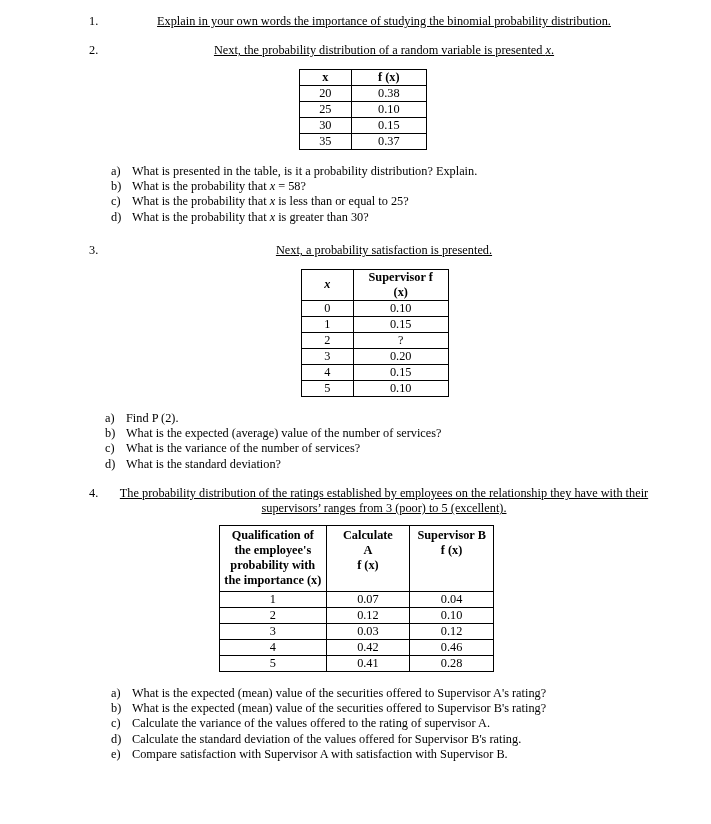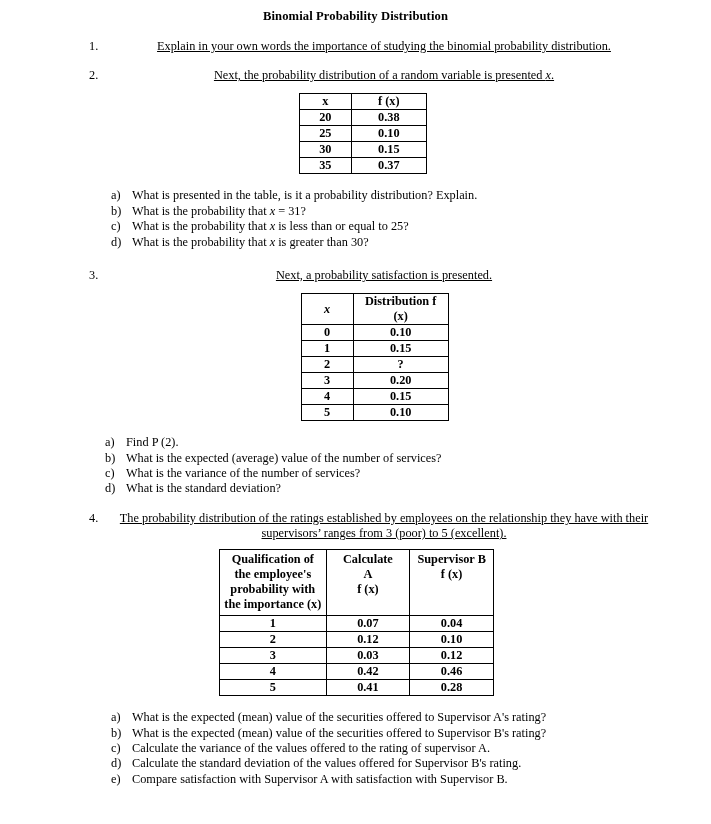--- a/index.html
+++ b/index.html
@@ -75,21 +75,21 @@
     border-collapse: collapse;
     border: 1.1px solid #000;
     margin: 0 auto;
     font-size: 12.3px;
   }
   table.data-table td, table.data-table th {
     border: 1.1px solid #000;
     padding: 0px 4px;
     text-align: center;
     vertical-align: middle;
-    font-weight: bold;
+    font-weight: normal;
     line-height: 1.22;
   }
   table.data-table th {
     font-weight: bold;
   }
 
   
   #table-1 { width: 128px; }
   #table-1 th, #table-1 td { height: 14.5px; }
   #table-1 col.c1 { width: 53px; }
@@ -117,21 +117,20 @@
   .tbl-wrap.t2 { margin-top: 10px; padding-left: 38px; }
   .tbl-wrap.t3 { margin-top: 8px; padding-left: 2px; }
   .gap-md { height: 14px; }
   .gap-lg { height: 18px; }
 </style>
 </head>
 <body>
 
 <div class="page">
 
-  <div class="doc-title">Binomial Probability Distribution</div>
 
   <div class="gap-md"></div>
 
   <div class="q-block">
     <span class="q-num">1.</span>
     <span class="q-text">Explain in your own words the importance of studying the binomial probability distribution.</span>
   </div>
 
   <div class="gap-md"></div>
 
@@ -175,21 +174,21 @@
 
   <div class="gap-md"></div>
 
   <div class="sub-list">
     <div class="sub-item">
       <span class="sub-letter">a)</span>
       <span class="sub-text">What is presented in the table, is it a probability distribution? Explain.</span>
     </div>
     <div class="sub-item">
       <span class="sub-letter">b)</span>
-      <span class="sub-text"><span>What is the probability that </span><span class="ital">x</span><span> = 31?</span></span>
+      <span class="sub-text"><span>What is the probability that </span><span class="ital">x</span><span> = 58?</span></span>
     </div>
     <div class="sub-item">
       <span class="sub-letter">c)</span>
       <span class="sub-text"><span>What is the probability that </span><span class="ital">x</span><span> is less than or equal to 25?</span></span>
     </div>
     <div class="sub-item">
       <span class="sub-letter">d)</span>
       <span class="sub-text"><span>What is the probability that </span><span class="ital">x</span><span> is greater than 30?</span></span>
     </div>
   </div>
@@ -204,21 +203,21 @@
   <div class="tbl-wrap t2">
     <table class="data-table" id="table-2">
       <colgroup>
           <col class="c1">
           <col class="c2">
         </colgroup>
       <thead>
         <tr>
           <th class="hdr ital">x</th>
           <th class="hdr">
-            <span>Distribution f</span><br>
+            <span>Supervisor f</span><br>
             <span>(x)</span>
           </th>
         </tr>
       </thead>
       <tbody>
         <tr>
           <td>0</td>
           <td>0.10</td>
         </tr>
         <tr>

